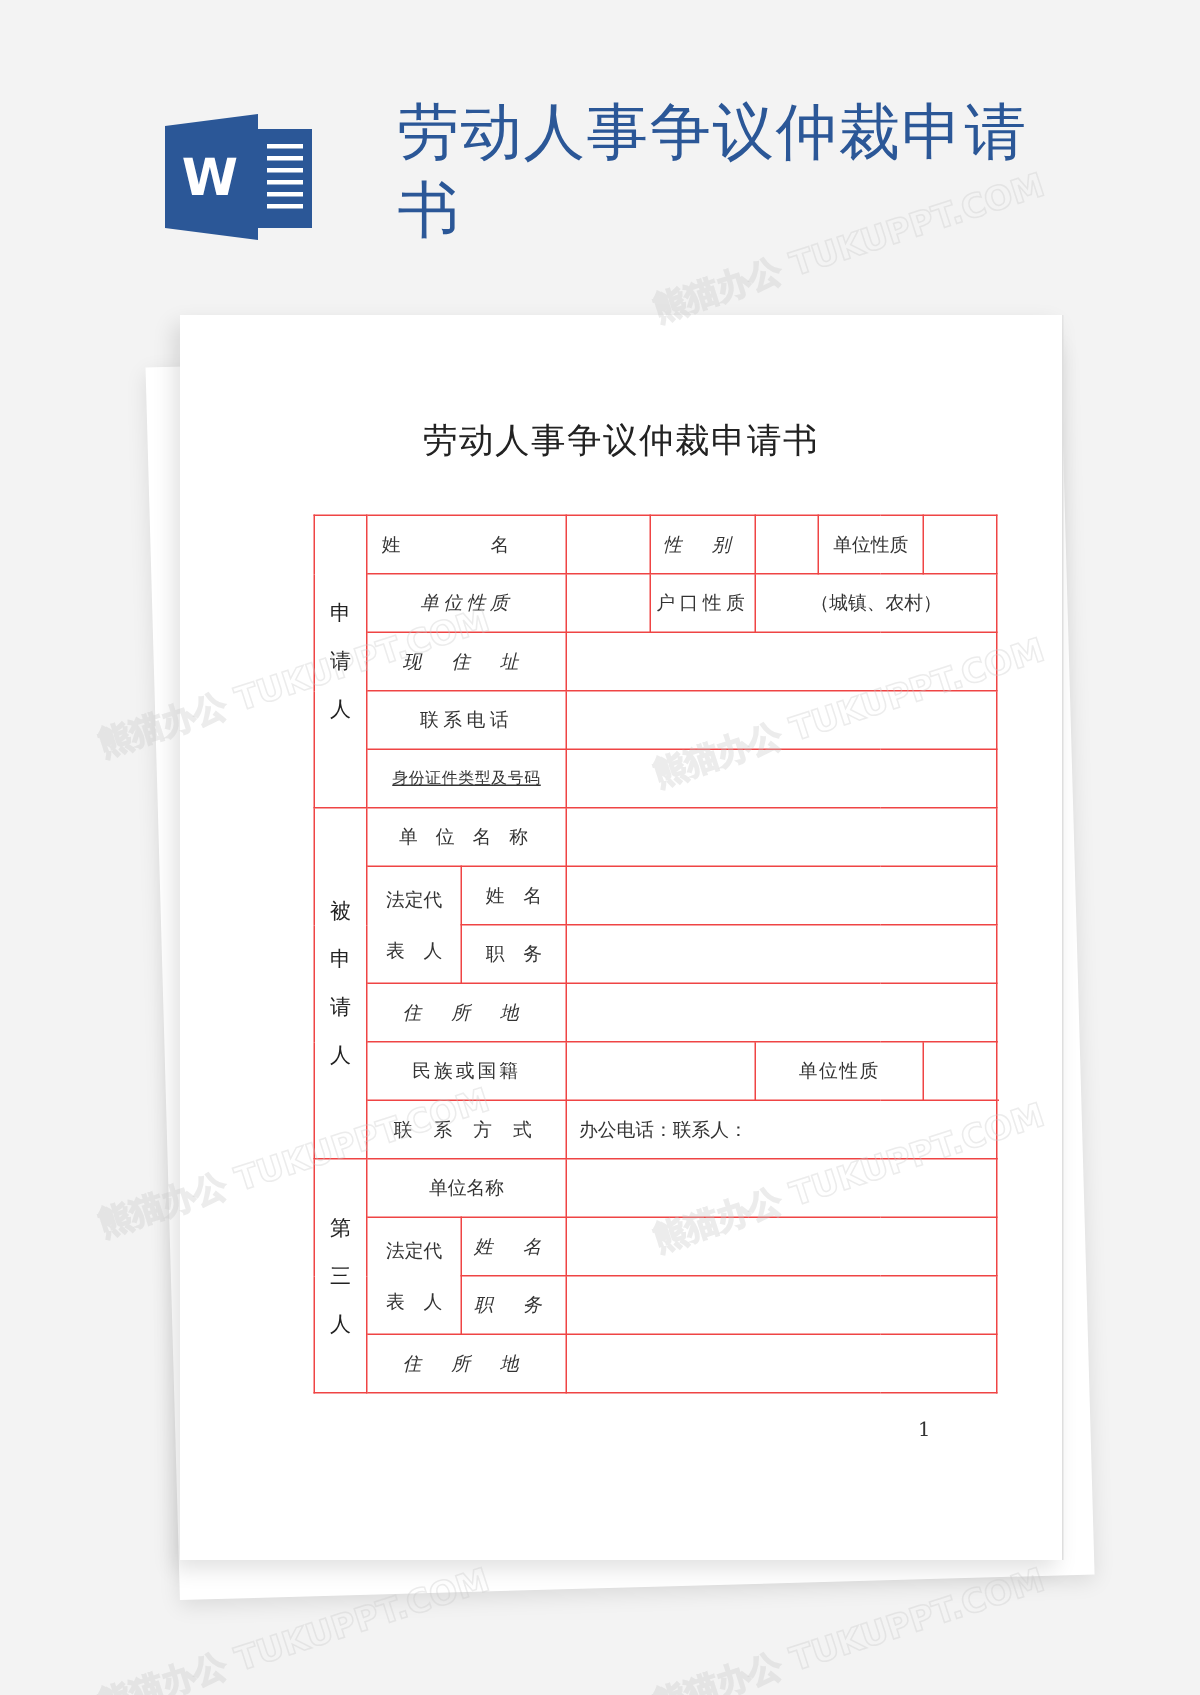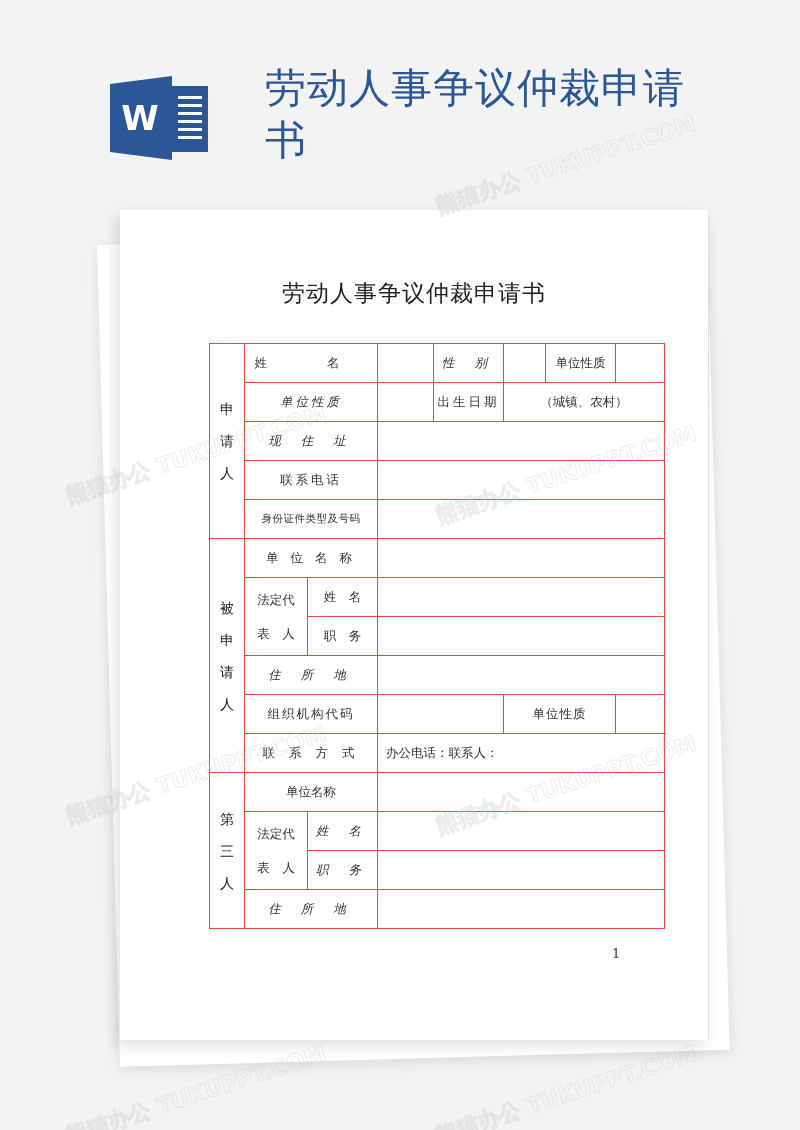--- a/index.html
+++ b/index.html
@@ -40,21 +40,21 @@
     table.form td {
       border:1px solid #ef4444; height:38px; padding:0; text-align:center;
       vertical-align:middle;
     }
     td.group {
       font-size:14px; line-height:32px; color:#222;
     }
     td.group span { display:block; }
     .wide { letter-spacing:8px;font-style:italic; }
     .wider { letter-spacing:28px; }
-    .small { font-size:10.5px; letter-spacing:0.5px; }
+    .small { font-size:10.5px; letter-spacing:0.5px;text-decoration:underline; }
     td.left { text-align:left; padding-left:10px; }
     .contact-row { display:flex; padding:0 50px 0 8px; }
     .stack span { display:block; line-height:34px; }
     .page-num {
       position:absolute; left:612px; top:946px; font-size:13px; color:#333;
       font-family:"DejaVu Serif", serif;
     }
     .watermark {
       position:absolute; color:rgba(255,255,255,0.0);
       font-size:22px; font-weight:bold; transform:rotate(-18deg);
@@ -112,21 +112,21 @@
     <td colspan="2" class="wider">姓 名</td>
     <td></td>
     <td colspan="2" class="wide">性 别</td>
     <td></td>
     <td colspan="2">单位性质</td>
     <td></td>
   </tr>
   <tr>
     <td colspan="2" class="wide" style="letter-spacing:3px">单位性质</td>
     <td></td>
-    <td colspan="2" style="letter-spacing:3px">出生日期</td>
+    <td colspan="2" style="letter-spacing:3px">户口性质</td>
     <td colspan="4">（城镇、农村）</td>
   </tr>
   <tr>
     <td colspan="2" class="wide">现 住 址</td>
     <td colspan="7"></td>
   </tr>
   <tr>
     <td colspan="2" style="letter-spacing:3px">联系电话</td>
     <td colspan="7"></td>
   </tr>
@@ -155,21 +155,21 @@
   </tr>
   <tr>
     <td>职　务</td>
     <td colspan="7"></td>
   </tr>
   <tr>
     <td colspan="2" class="wide">住 所 地</td>
     <td colspan="7"></td>
   </tr>
   <tr>
-    <td colspan="2" style="letter-spacing:2px">组织机构代码</td>
+    <td colspan="2" style="letter-spacing:2px">民族或国籍</td>
     <td colspan="3"></td>
     <td colspan="3" style="letter-spacing:1px">单位性质</td>
     <td colspan="2"></td>
   </tr>
   <tr>
     <td colspan="2" style="letter-spacing:5px">联 系 方 式</td>
     <td colspan="8" class="left">
       <div class="contact-row">
         <span>办公电话：</span>
         <span>联系人：</span>

